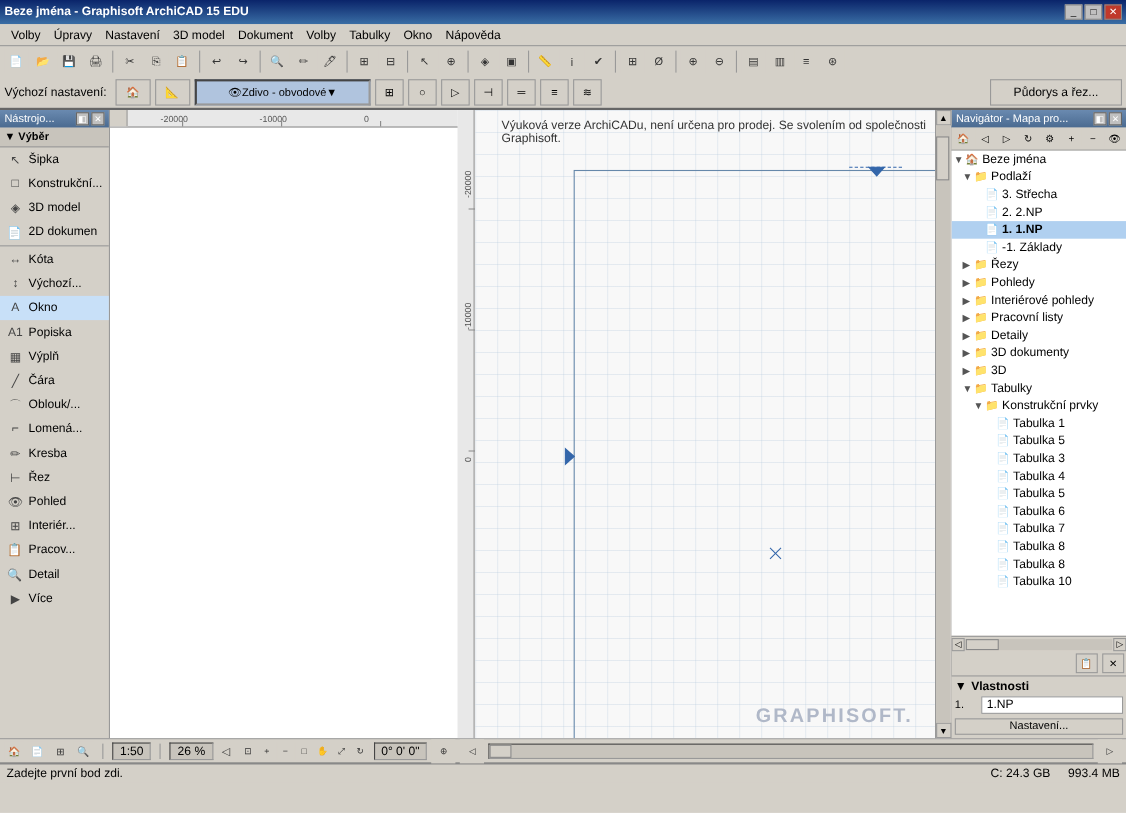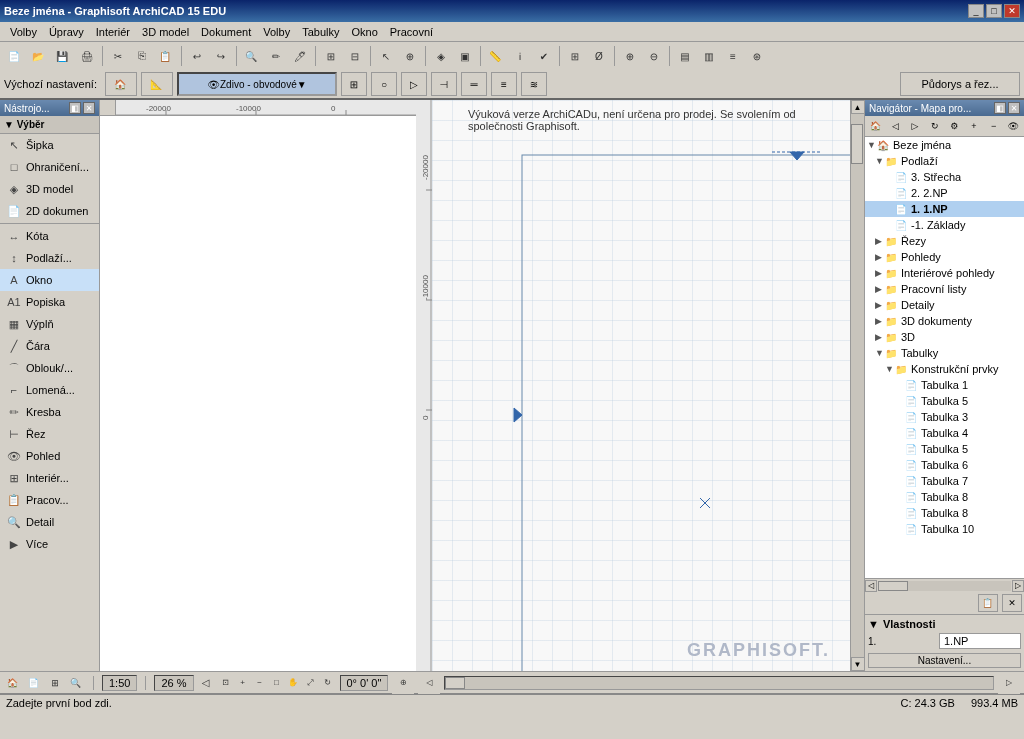--- a/index.html
+++ b/index.html
@@ -193,21 +193,21 @@
       top: 0; left: 0;
     }
     .canvas-content {
       position: absolute;
       top: 0; left: 0;
       width: 100%; height: 100%;
     }
     .warning-text {
       position: absolute;
       top: 8px;
-      left: 36px;
+      left: 24px;
       font-size: 11px;
       color: #333;
     }
     .graphisoft-watermark {
       position: absolute;
       bottom: 10px;
       right: 20px;
       font-size: 18px;
       font-weight: bold;
       color: #b0b8c8;
@@ -301,21 +301,20 @@
       gap: 4px;
       margin-bottom: 2px;
     }
     .prop-label { font-size: 10px; width: 20px; }
     .prop-value {
       font-size: 11px;
       background: white;
       border: 1px solid #999;
       padding: 1px 4px;
       flex: 1;
-      margin-left: 47px;
     }
     .prop-btn {
       font-size: 10px;
       background: #d4d0c8;
       border: 1px solid #999;
       padding: 1px 6px;
       cursor: pointer;
       width: 100%;
       text-align: center;
       margin-top: 2px;
@@ -419,27 +418,27 @@
   <div class="window-controls">
     <div class="win-btn">_</div>
     <div class="win-btn">□</div>
     <div class="win-btn close">✕</div>
   </div>
 </div>
 
 <div id="menu-bar">
   <div class="menu-item">Volby</div>
   <div class="menu-item">Úpravy</div>
-  <div class="menu-item">Interiér</div>
+  <div class="menu-item">Nastavení</div>
   <div class="menu-item">3D model</div>
   <div class="menu-item">Dokument</div>
   <div class="menu-item">Volby</div>
   <div class="menu-item">Tabulky</div>
   <div class="menu-item">Okno</div>
-  <div class="menu-item">Pracovní</div>
+  <div class="menu-item">Nápověda</div>
 </div>
 
 <div id="toolbar-row1">
   <div class="tb-btn">📄</div>
   <div class="tb-btn">📂</div>
   <div class="tb-btn">💾</div>
   <div class="tb-btn">🖨</div>
   <div class="toolbar-separator"></div>
   <div class="tb-btn">✂</div>
   <div class="tb-btn">⎘</div>
@@ -510,39 +509,39 @@
 
     <div id="tool-list">
 
       <div class="tool-group-header">▼ Výběr</div>
       <div class="tool-item">
         <span class="tool-icon">↖</span>
         <span>Šipka</span>
       </div>
       <div class="tool-item">
         <span class="tool-icon">□</span>
-        <span>Ohraničení...</span>
+        <span>Konstrukční...</span>
       </div>
       <div class="tool-item">
         <span class="tool-icon">◈</span>
         <span>3D model</span>
       </div>
       <div class="tool-item">
         <span class="tool-icon">📄</span>
         <span>2D dokumen</span>
       </div>
 
       <div style="height:1px; background:#999; margin:1px 0;"></div>
       <div class="tool-item">
         <span class="tool-icon">↔</span>
         <span>Kóta</span>
       </div>
       <div class="tool-item">
         <span class="tool-icon">↕</span>
-        <span>Podlaží...</span>
+        <span>Výchozí...</span>
       </div>
       <div class="tool-item active">
         <span class="tool-icon">A</span>
         <span>Okno</span>
       </div>
       <div class="tool-item">
         <span class="tool-icon">A1</span>
         <span>Popiska</span>
       </div>
       <div class="tool-item">

